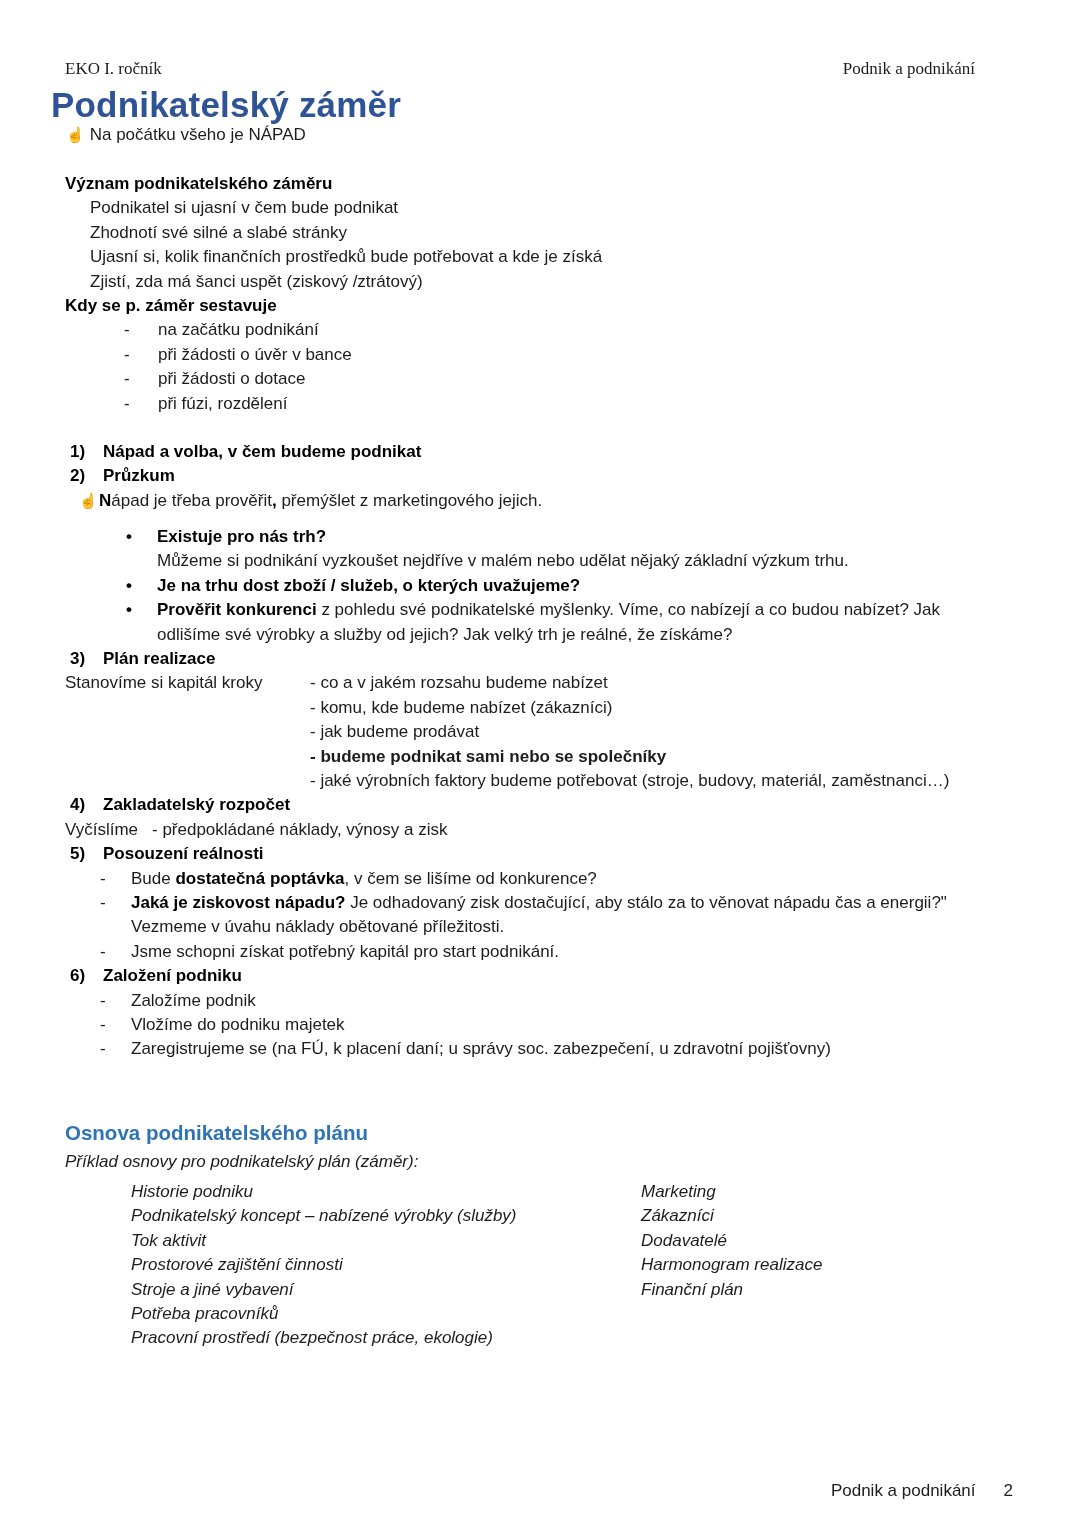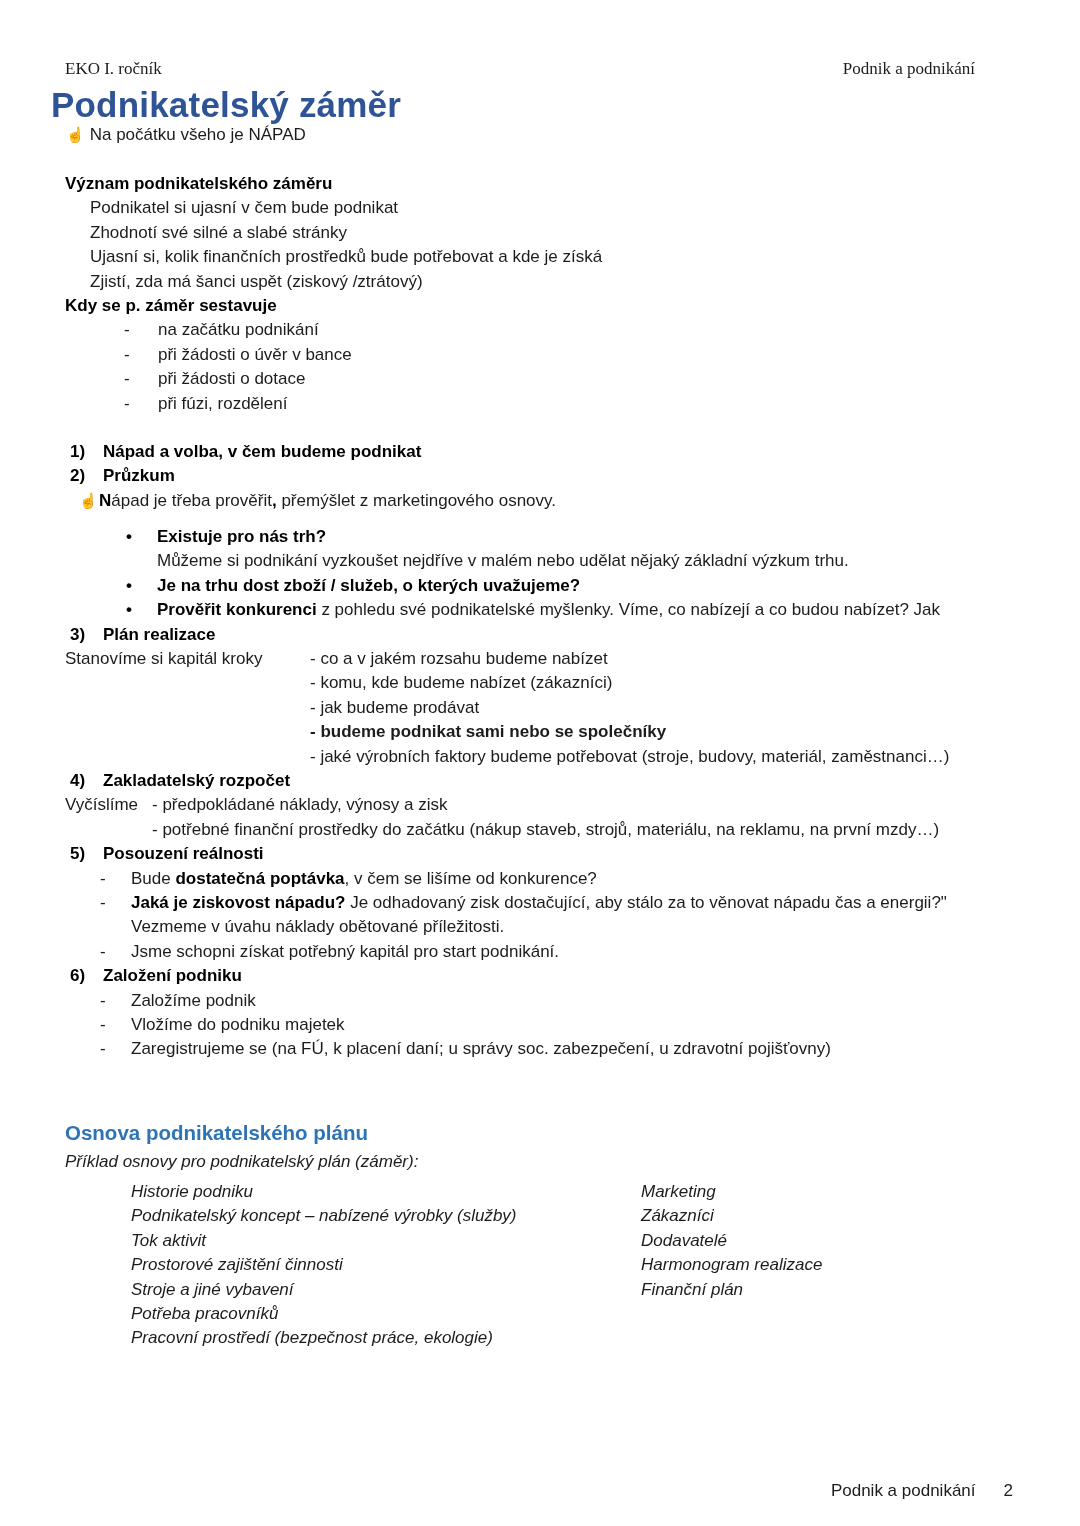--- a/index.html
+++ b/index.html
@@ -105,38 +105,41 @@
       <div class="line" style="margin-top: 24px;">
         <span class="itm" style="left: 70px;"><span class="b">1)</span></span>
         <span class="itm" style="left: 103px;"><span class="b">Nápad a volba, v čem budeme podnikat</span></span>
       </div>
       <div class="line">
         <span class="itm" style="left: 70px;"><span class="b">2)</span></span>
         <span class="itm" style="left: 103px;"><span class="b">Průzkum</span></span>
       </div>
       <div class="line">
         <span class="itm" style="left: 79px;"><span class="hand">☝</span></span>
-        <span class="itm" style="left: 99px;"><span class="b">N</span><span>ápad je třeba prověřit</span><span class="b">,</span><span> přemýšlet z marketingového osnovy.</span></span>
+        <span class="itm" style="left: 99px;"><span class="b">N</span><span>ápad je třeba prověřit</span><span class="b">,</span><span> přemýšlet z marketingového jejich.</span></span>
       </div>
       <div class="line" style="margin-top: 12px;">
         <span class="itm" style="left: 126px;"><span class="b">•</span></span>
         <span class="itm" style="left: 157px;"><span class="b">Existuje pro nás trh?</span></span>
       </div>
       <div class="line">
         <span class="itm" style="left: 157px;"><span>Můžeme si podnikání vyzkoušet nejdříve v malém nebo udělat nějaký základní výzkum trhu.</span></span>
       </div>
       <div class="line">
         <span class="itm" style="left: 126px;"><span class="b">•</span></span>
         <span class="itm" style="left: 157px;"><span class="b">Je na trhu dost zboží / služeb, o kterých uvažujeme?</span></span>
       </div>
       <div class="line">
         <span class="itm" style="left: 126px;"><span class="b">•</span></span>
         <span class="itm" style="left: 157px;"><span class="b">Prověřit konkurenci</span><span> z pohledu své podnikatelské myšlenky. Víme, co nabízejí a co budou nabízet? Jak</span></span>
       </div>
       <div class="line">
+        <span class="itm" style="left: 157px;"><span>odlišíme své výrobky a služby od jejich? Jak velký trh je reálné, že získáme?</span></span>
+      </div>
+      <div class="line">
         <span class="itm" style="left: 70px;"><span class="b">3)</span></span>
         <span class="itm" style="left: 103px;"><span class="b">Plán realizace</span></span>
       </div>
       <div class="line">
         <span class="itm" style="left: 65px;"><span>Stanovíme si kapitál kroky</span></span>
         <span class="itm" style="left: 310px;"><span>- co a v jakém rozsahu budeme nabízet</span></span>
       </div>
       <div class="line">
         <span class="itm" style="left: 310px;"><span>- komu, kde budeme nabízet (zákazníci)</span></span>
       </div>
@@ -149,23 +152,20 @@
       <div class="line">
         <span class="itm" style="left: 310px;"><span>- jaké výrobních faktory budeme potřebovat (stroje, budovy, materiál, zaměstnanci…)</span></span>
       </div>
       <div class="line">
         <span class="itm" style="left: 70px;"><span class="b">4)</span></span>
         <span class="itm" style="left: 103px;"><span class="b">Zakladatelský rozpočet</span></span>
       </div>
       <div class="line">
         <span class="itm" style="left: 65px;"><span>Vyčíslíme</span></span>
         <span class="itm" style="left: 152px;"><span>- předpokládané náklady, výnosy a zisk</span></span>
-      </div>
-      <div class="line">
-        <span class="itm" style="left: 152px;"><span>- potřebné finanční prostředky do začátku (nákup staveb, strojů, materiálu, na reklamu, na první mzdy…)</span></span>
       </div>
       <div class="line">
         <span class="itm" style="left: 70px;"><span class="b">5)</span></span>
         <span class="itm" style="left: 103px;"><span class="b">Posouzení reálnosti</span></span>
       </div>
       <div class="line">
         <span class="itm" style="left: 100px;"><span>-</span></span>
         <span class="itm" style="left: 131px;"><span>Bude </span><span class="b">dostatečná poptávka</span><span>, v čem se lišíme od konkurence?</span></span>
       </div>
       <div class="line">

